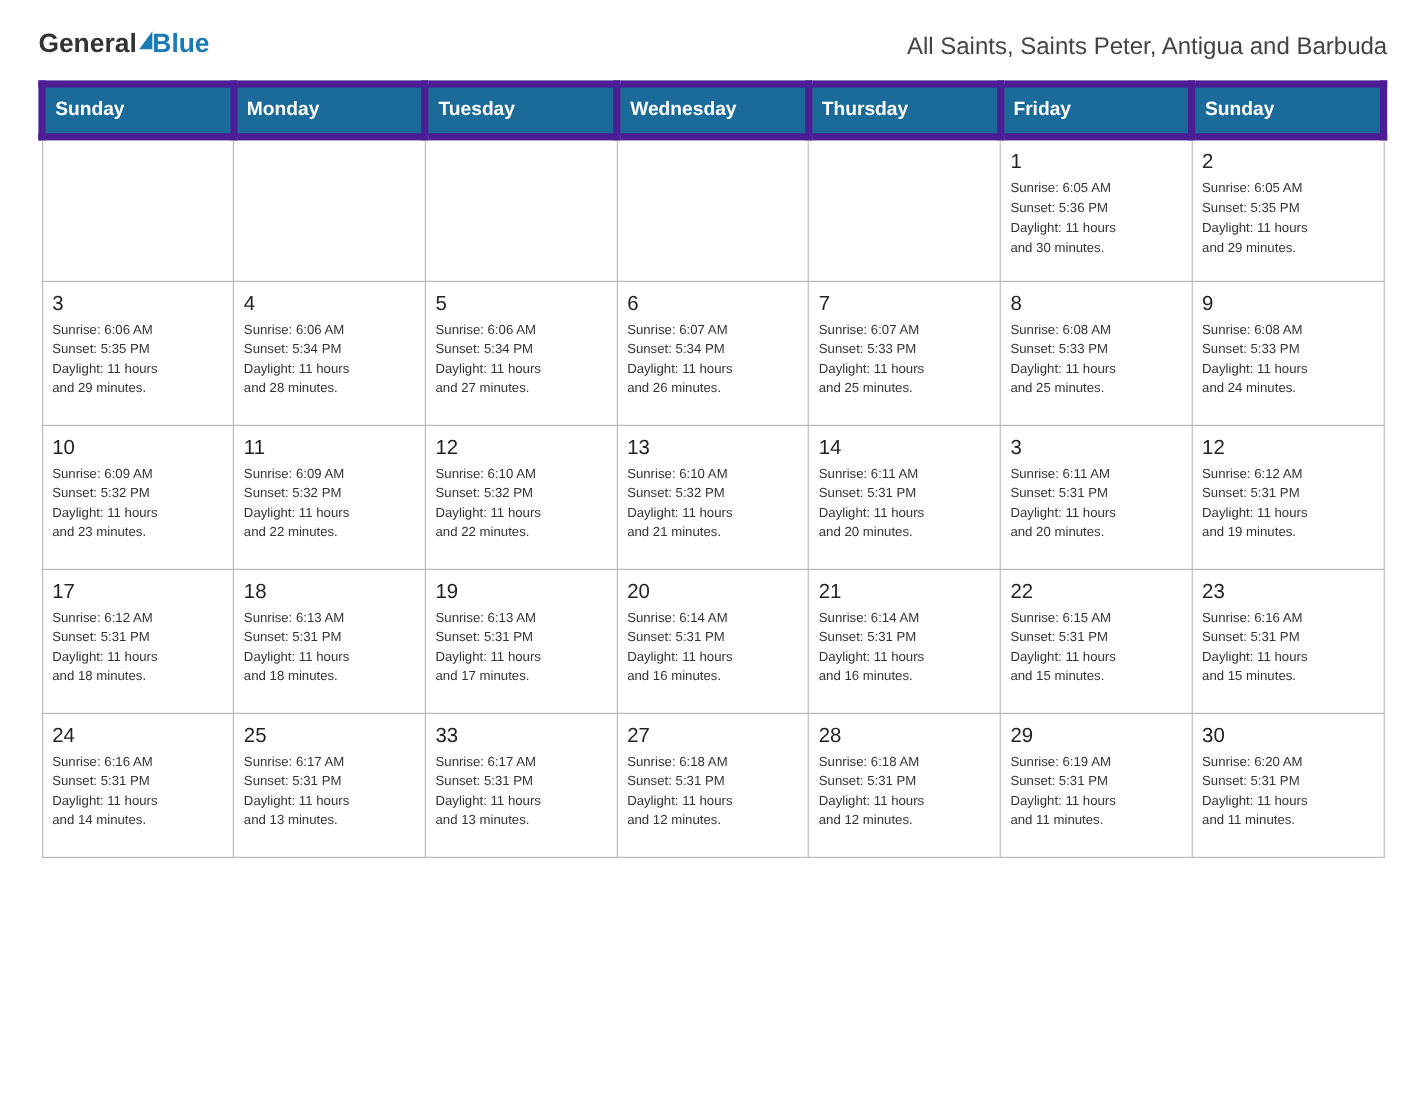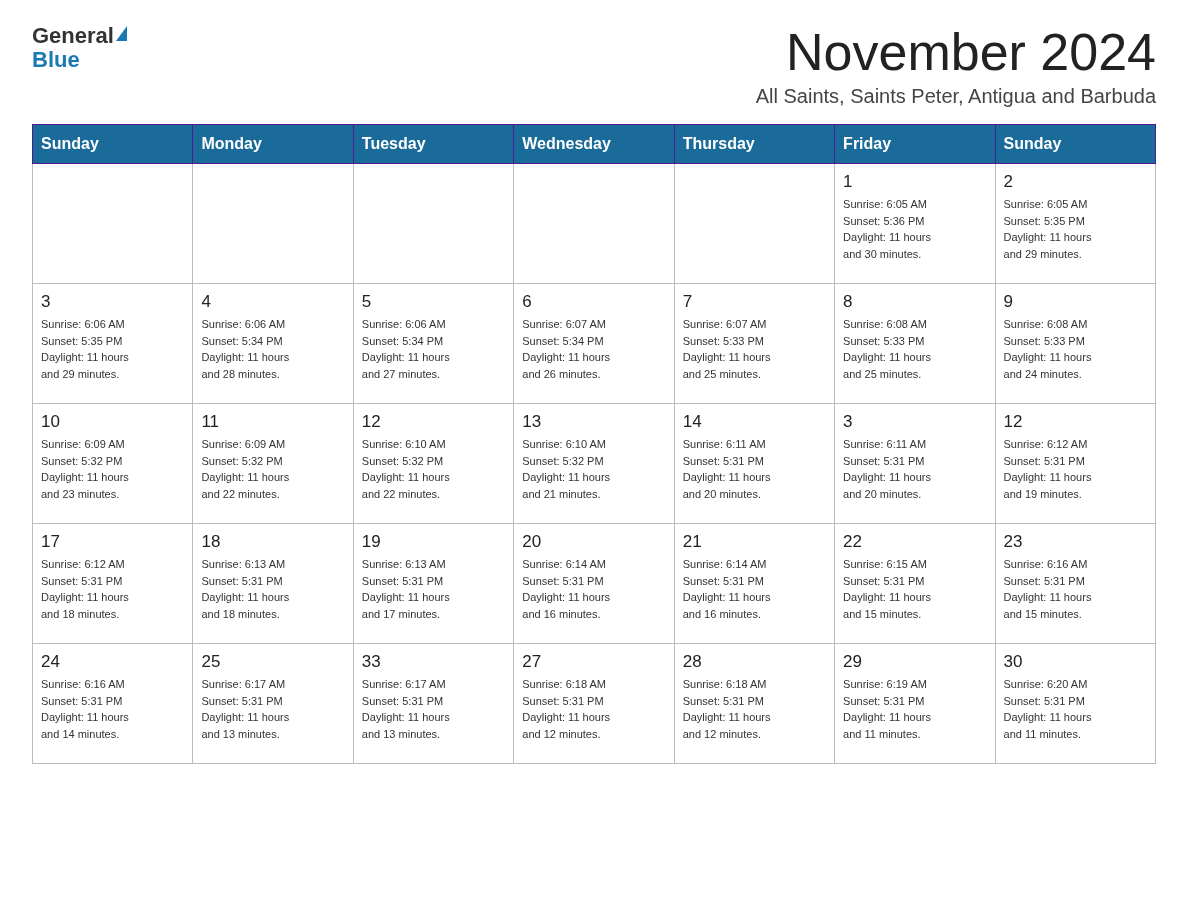--- a/index.html
+++ b/index.html
@@ -11,21 +11,21 @@
       min-height: 918px;
     }
     .header-area {
       display: flex;
       justify-content: space-between;
       align-items: flex-start;
       margin-bottom: 16px;
     }
     .logo {
       display: flex;
-      flex-direction: column;
+      flex-direction: row;
       align-items: flex-start;
     }
     .logo-general {
       font-size: 22px;
       font-weight: bold;
       color: #333;
       letter-spacing: 0;
       line-height: 1.1;
     }
     .logo-blue {
@@ -53,21 +53,21 @@
       border-collapse: collapse;
       border: 1.5px solid #aaa;
     }
     .calendar thead tr th {
       background-color: #1a6b9a;
       color: #fff;
       padding: 10px 8px;
       font-size: 16px;
       font-weight: 600;
       text-align: left;
-      border: 1px solid #4c1d95;
+      border: 6px solid #4c1d95;
     }
     .calendar tbody tr td {
       width: 14.28%;
       vertical-align: top;
       padding: 8px 8px 10px 8px;
       border: 1px solid #bbb;
       min-height: 100px;
       height: 120px;
     }
     .day-number {
@@ -97,21 +97,20 @@
 
 <div class="header-area">
   <div class="logo">
     <div style="display:flex; align-items:center;">
       <span class="logo-general">General</span>
       <span style="display:inline-block; width:0; height:0; border-left:11px solid transparent; border-bottom:15px solid #1a7ab5; margin-left:2px; position:relative; top:-3px;"></span>
     </div>
     <span class="logo-blue">Blue</span>
   </div>
   <div class="title-area">
-    <div class="month-title">November 2024</div>
     <div class="subtitle">All Saints, Saints Peter, Antigua and Barbuda</div>
   </div>
 </div>
 
 <table class="calendar">
   <thead>
     <tr>
     <th>Sunday</th>
         <th>Monday</th>
         <th>Tuesday</th>

